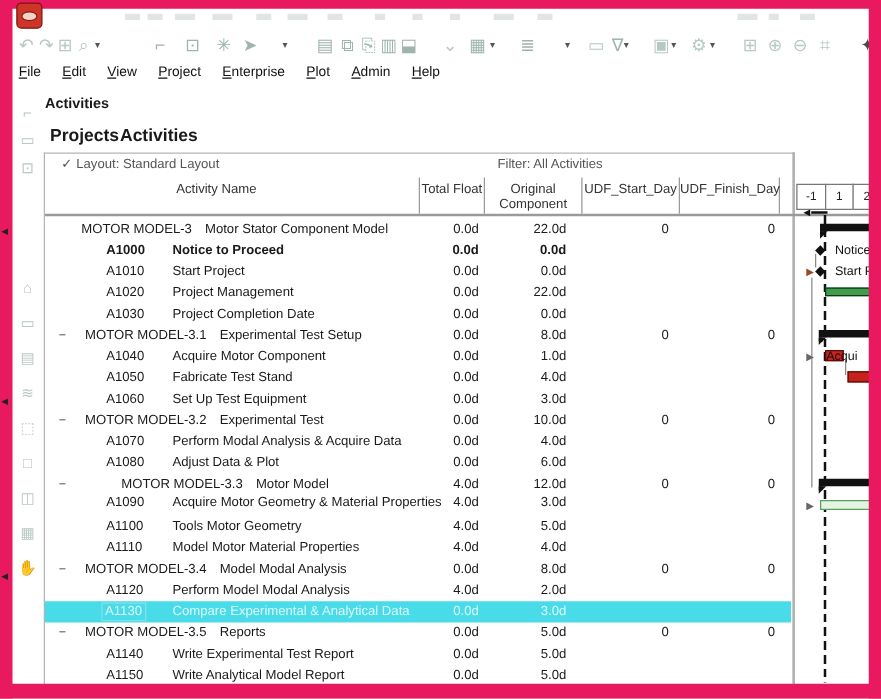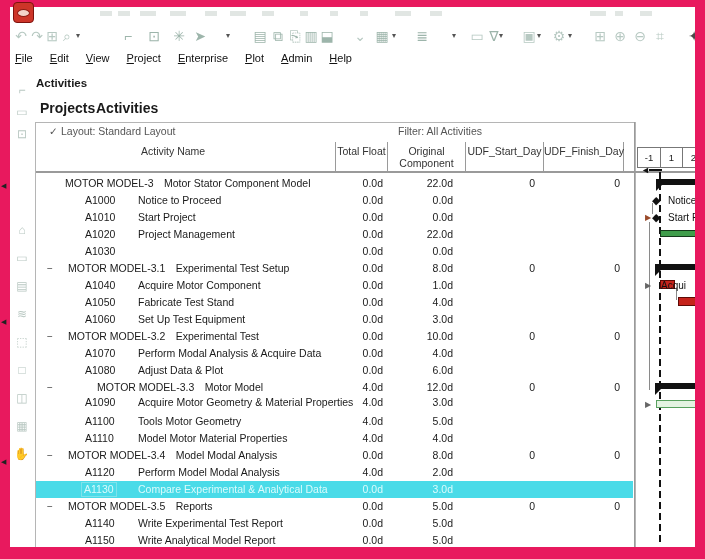--- a/index.html
+++ b/index.html
@@ -109,40 +109,41 @@
 
   <div id="rows">
       <div class="trow" style="top: 0px;">
         <div class="minus" style="left: -9px;">−</div>
         <div class="glab" style="left: 29px;">MOTOR MODEL-3  Motor Stator Component Model</div>
         <div class="val tf">0.0d</div>
         <div class="val od">22.0d</div>
         <div class="val us">0</div>
         <div class="val uf">0</div>
       </div>
-      <div class="trow" style="top: 17px;">
+      <div class="trow" style="top: 17px; font-weight: bold;">
         <div class="aid">A1000</div>
         <div class="aname">Notice to Proceed</div>
         <div class="val tf">0.0d</div>
         <div class="val od">0.0d</div>
       </div>
       <div class="trow" style="top: 34px;">
         <div class="aid">A1010</div>
         <div class="aname">Start Project</div>
         <div class="val tf">0.0d</div>
         <div class="val od">0.0d</div>
       </div>
       <div class="trow" style="top: 51px;">
         <div class="aid">A1020</div>
         <div class="aname">Project Management</div>
         <div class="val tf">0.0d</div>
         <div class="val od">22.0d</div>
       </div>
       <div class="trow" style="top: 68px;">
         <div class="aid">A1030</div>
+        <div class="aname">Project Completion Date</div>
         <div class="val tf">0.0d</div>
         <div class="val od">0.0d</div>
       </div>
       <div class="trow" style="top: 85px;">
         <div class="minus" style="left: 9px;">−</div>
         <div class="glab" style="left: 32px;">MOTOR MODEL-3.1  Experimental Test Setup</div>
         <div class="val tf">0.0d</div>
         <div class="val od">8.0d</div>
         <div class="val us">0</div>
         <div class="val uf">0</div>

